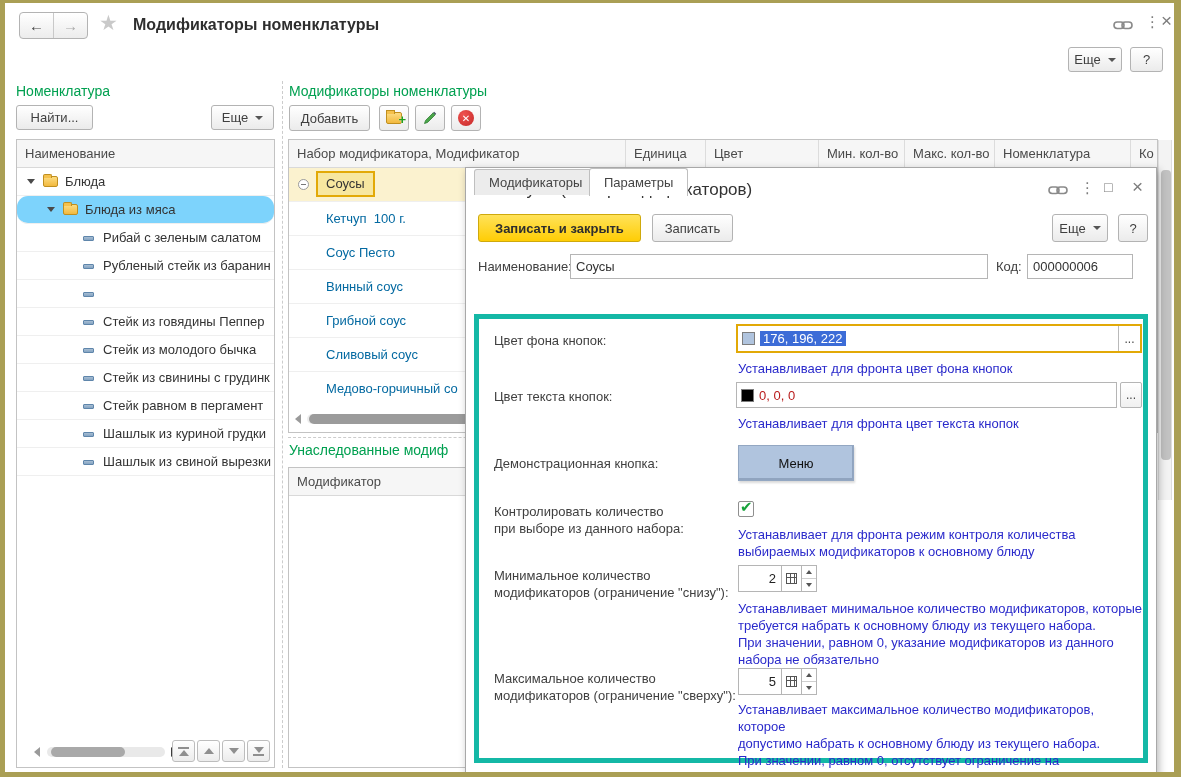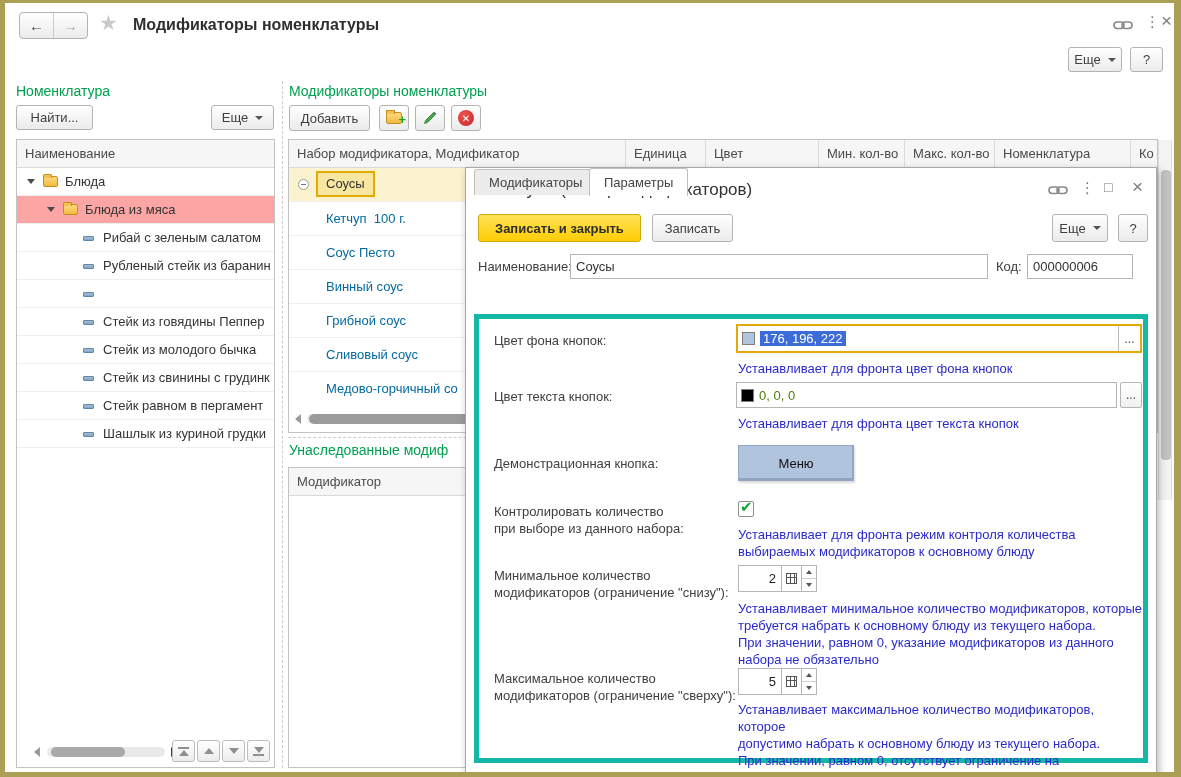--- a/index.html
+++ b/index.html
@@ -143,21 +143,21 @@
   <div class="tbox" style="left:11px; top:136px; width:259px; height:629px;">
     <div class="thead">
       <div class="th" style="flex:1; border-right:none;">Наименование</div>
     </div>
 
     <div class="trow" style="top:28px;">
       <span class="exp" style="left:10px;"></span>
       <span class="folder" style="left:26px;"></span>
       <span class="tlabel" style="left:48px;">Блюда</span>
     </div>
-    <div class="trow" style="top:56px; background:#fca5a5;">
+    <div class="trow" style="top:56px; background:#7dd3fc;border-radius:11px;">
       <span class="exp" style="left:30px;"></span>
       <span class="folder" style="left:46px;"></span>
       <span class="tlabel" style="left:68px;">Блюда из мяса</span>
     </div>
     <div class="trow" style="top:84px;">
       <span class="leaf" style="left:66px;"></span>
       <span class="tlabel" style="left:86px;">Рибай с зеленым салатом</span>
     </div>
     <div class="trow" style="top:112px;">
       <span class="leaf" style="left:66px;"></span>
@@ -179,20 +179,24 @@
       <span class="leaf" style="left:66px;"></span>
       <span class="tlabel" style="left:86px;">Стейк из свинины с грудинк</span>
     </div>
     <div class="trow" style="top:252px;">
       <span class="leaf" style="left:66px;"></span>
       <span class="tlabel" style="left:86px;">Стейк равном в пергамент</span>
     </div>
     <div class="trow" style="top:280px;">
       <span class="leaf" style="left:66px;"></span>
       <span class="tlabel" style="left:86px;">Шашлык из куриной грудки</span>
+    </div>
+    <div class="trow" style="top:308px;">
+      <span class="leaf" style="left:66px;"></span>
+      <span class="tlabel" style="left:86px;">Шашлык из свиной вырезки</span>
     </div>
 
     <div class="sb-arrow-l" style="left:17px; bottom:10px;"></div>
     <div class="sb-track-h" style="left:30px; bottom:10px; width:118px;">
       <div class="sb-thumb-h" style="left:4px; width:74px;"></div>
     </div>
     <div class="sb-arrow-r" style="left:154px; bottom:10px; border-left-color:#3c3c3c;"></div>
 
     <div class="navbtn" style="right:79px; bottom:5px;">
       <span class="navbar"></span>
@@ -334,21 +338,21 @@
         <span class="swatch" style="background:#b0c4de; margin-left:4px;"></span>
         <span class="selval">176, 196, 222</span>
         <span style="flex:1;"></span>
         <span class="dots-cell">...</span>
       </div>
       <div class="hint" style="left:259px; top:41px;">Устанавливает для фронта цвет фона кнопок</div>
 
       <div class="flabel" style="left:15px; top:69px;">Цвет текста кнопок:</div>
       <div class="abs" style="left:257px; top:63px; width:381px; height:26px; border:1px solid #b5b5b5; display:flex; align-items:center; background:#fff;">
         <span class="swatch" style="background:#000; margin-left:4px;"></span>
-        <span style="color:#4d7c0f;">0, 0, 0</span>
+        <span style="color:#b91c1c;">0, 0, 0</span>
       </div>
       <div class="dots-btn" style="left:641px; top:63px;">...</div>
       <div class="hint" style="left:259px; top:96px;">Устанавливает для фронта цвет текста кнопок</div>
 
       <div class="flabel" style="left:15px; top:136px;">Демонстрационная кнопка:</div>
       <div class="demo-btn" style="left:259px; top:126px;">
         <span>Меню</span>
       </div>
 
       <div class="flabel" style="left:15px; top:184px;">Контролировать количество

